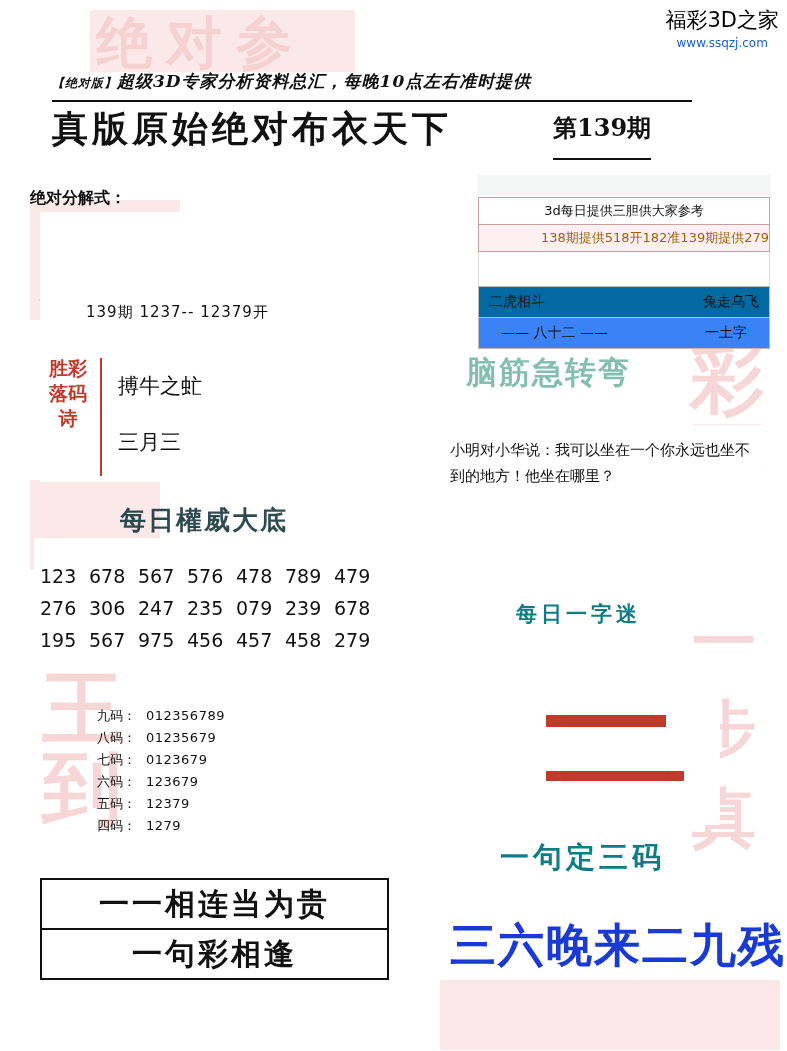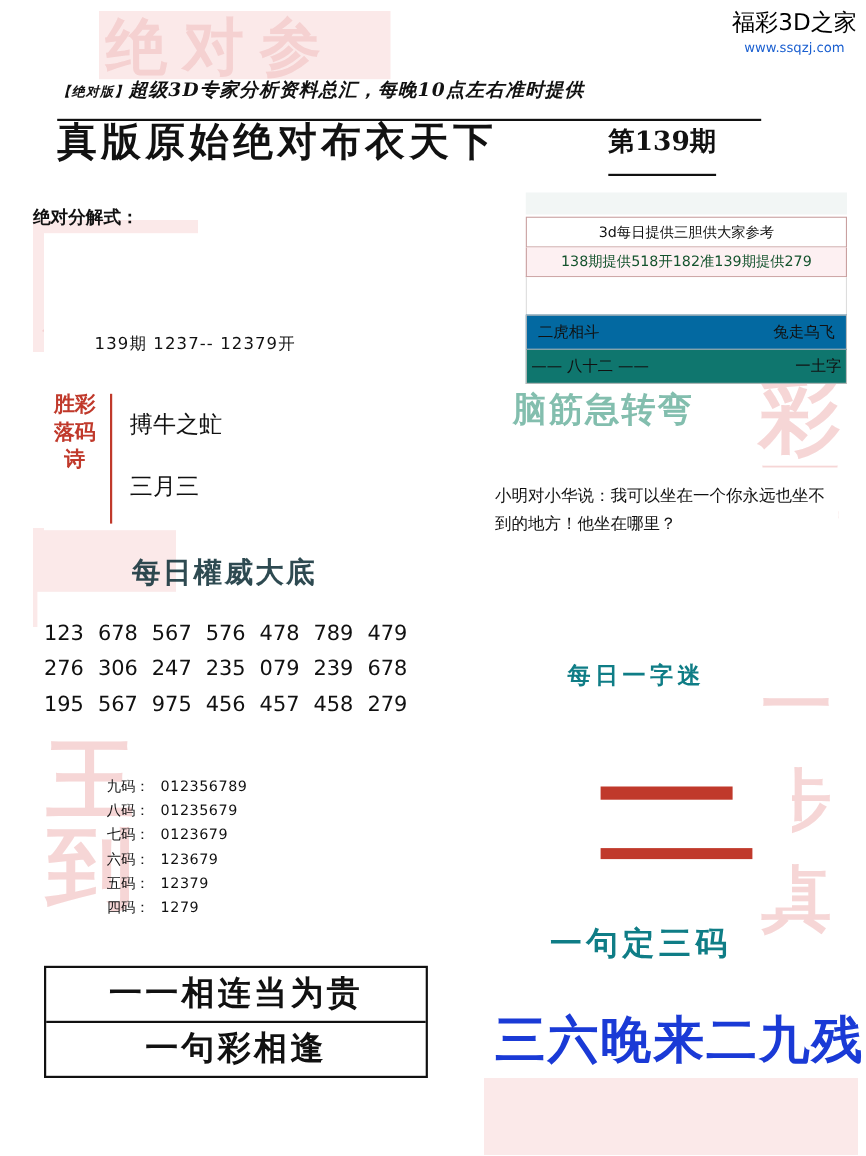--- a/index.html
+++ b/index.html
@@ -17,21 +17,21 @@
   .wm-box{position:absolute;background:#fbe9e9;z-index:0;}
 
   
   .brand{position:absolute;right:8px;top:6px;text-align:center;z-index:5;}
   .brand .b1{color:#000000;font-weight:normal;font-size:21px;letter-spacing:0px;}
   .brand .b2{color:#1a5fd0;font-size:12px;margin-top:2px;}
 
   .subtitle{position:absolute;left:52px;top:70px;width:640px;z-index:5;
             font-family:"DejaVu Serif","Liberation Serif",serif;
             font-weight:bold;font-size:17px;color:#111;
-            border-bottom:2px solid #111;padding-bottom:15px;
+            border-bottom:2px solid #111;padding-bottom:7px;
             font-style:italic;letter-spacing:1px;white-space:nowrap;}
   .subtitle .tag{font-size:12px;}
 
   .maintitle{position:absolute;left:52px;top:105px;z-index:5;
              font-family:"DejaVu Serif","Liberation Serif",serif;
              font-weight:bold;font-size:36px;color:#111;letter-spacing:4px;}
   .issue{position:absolute;left:553px;top:112px;z-index:5;
          font-family:"DejaVu Serif","Liberation Serif",serif;
          font-weight:bold;font-size:24px;color:#111;
          border-bottom:2px solid #111;padding-bottom:14px;}
@@ -74,26 +74,26 @@
 
   
   .r-vert{position:absolute;left:438px;top:178px;z-index:5;
           font-family:"DejaVu Serif","Liberation Serif",serif;
           font-size:25px;font-weight:bold;color:#2b2b2b;line-height:34px;width:30px;text-align:center;}
 
   .r-panel{position:absolute;left:478px;top:175px;width:292px;z-index:4;}
   .r-faint{height:20px;background:#eaf0ee;opacity:.6;}
   .r-b1{border:1px solid #c9a0a0;background:#ffffff;text-align:center;
         font-size:13px;color:#111;padding:4px 0;margin-top:2px;}
-  .r-b2{border:1px solid #c9a0a0;background:#fdf0f2;text-align:center;
-        font-size:13px;color:#14532d;padding:4px 0;border-top:none;}
+  .r-b2{border:1px solid #c9a0a0;background:#fdf0f2;text-align:right;
+        font-size:13px;color:#a16207;padding:4px 0;border-top:none;}
   .r-white{background:#fff;height:34px;border-left:1px solid #ddd;border-right:1px solid #ddd;}
   .r-b3{border:1px solid #bbb;background:#0369a1;padding:6px 10px;font-size:14px;color:#111;
         display:flex;justify-content:space-between;}
-  .r-b4{border:1px solid #bbb;border-top:none;background:#0f766e;padding:6px 4px;font-size:14px;color:#111;
+  .r-b4{border:1px solid #bbb;border-top:none;background:#3b82f6;padding:6px 22px;font-size:14px;color:#111;
         display:flex;justify-content:space-between;}
 
   .r-green{position:absolute;left:466px;top:352px;z-index:5;
            font-family:"DejaVu Serif","Liberation Serif",serif;
            font-size:31px;font-weight:bold;color:#1f8a6d;letter-spacing:2px;opacity:.55;}
 
   .riddle{position:absolute;left:450px;top:437px;width:300px;z-index:5;
           font-size:15px;color:#111;line-height:26px;}
 
   .r-teal{position:absolute;left:516px;top:600px;z-index:5;

